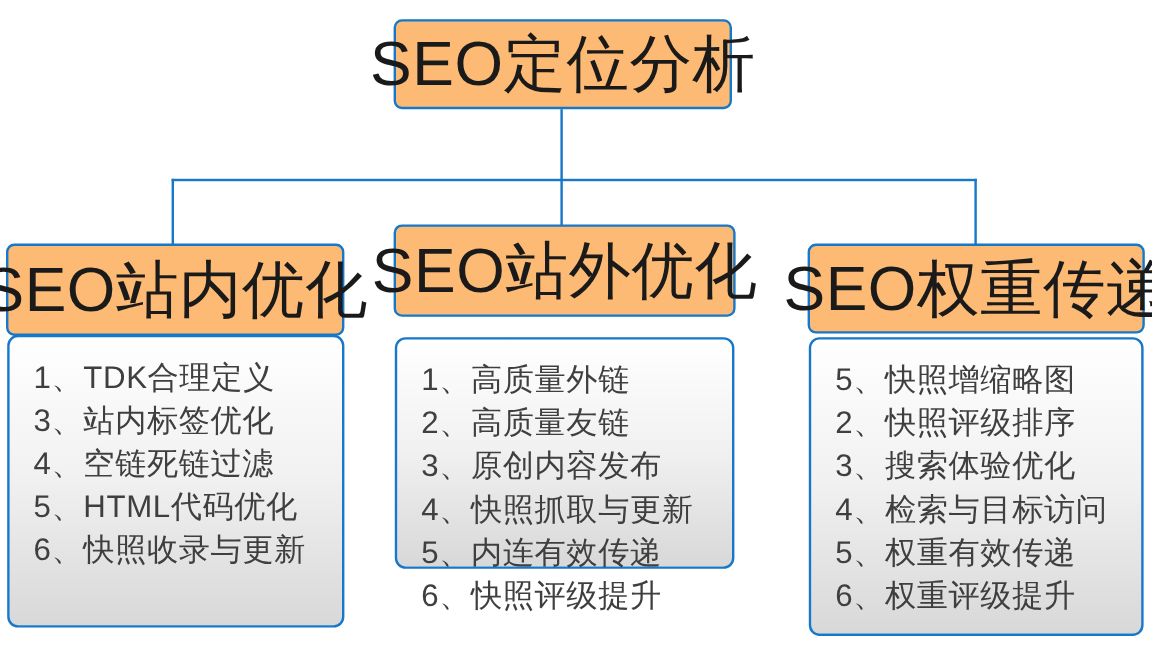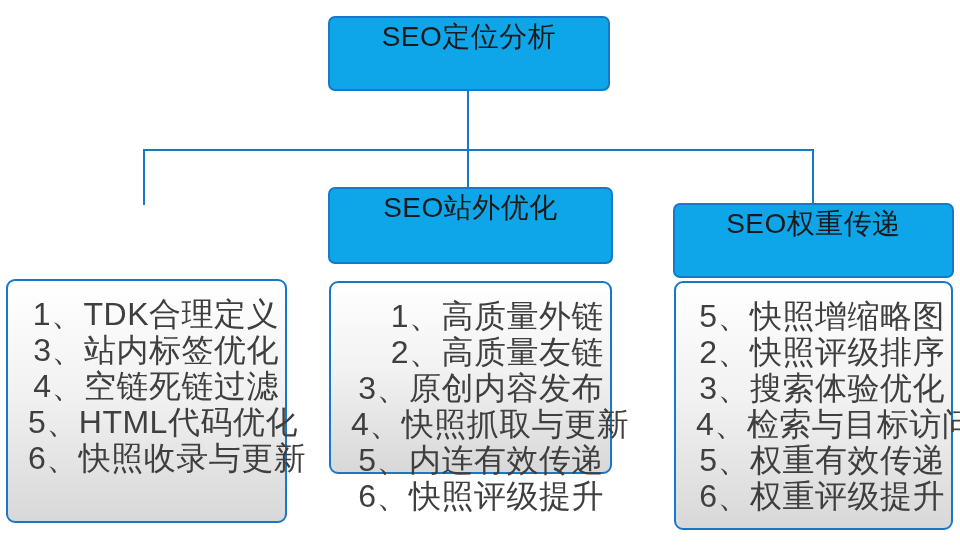--- a/index.html
+++ b/index.html
@@ -10,64 +10,66 @@
     --body-gradient-bottom:#d8d8d8;
     --background:#ffffff;
   }
   html,body{margin:0;padding:0;}
   body{background:var(--background);font-family:"Liberation Sans","DejaVu Sans",sans-serif;}
   .canvas{position:relative;width:960px;height:550px;background:var(--background);overflow:hidden;}
 
   .node{
     position:absolute;
     box-sizing:border-box;
-    background:#0ea5e9;
+    background:#fdba74;
     border:2px solid var(--line-blue);
     border-radius:7px;
-    display:flex;justify-content:center;
-    font-size:28px;
+    display:flex;align-items:center;justify-content:center;
+    font-size:52px;
     color:var(--header-text);
     letter-spacing:0.5px;
     white-space:nowrap;
   }
 
   .body-box{
     position:absolute;
     box-sizing:border-box;
     border:2px solid var(--line-blue);
     border-radius:9px;
     background:linear-gradient(180deg,var(--body-gradient-top) 0%,#f1f1f1 48%,var(--body-gradient-bottom) 100%);
     padding:15px 6px 0 20px;
   }
   .item{
-    font-size:32px;
+    font-size:26px;
     line-height:36px;
     color:var(--item-text);
     letter-spacing:0.5px;
     white-space:nowrap;
-    text-align:right;
   }
 
   .line{position:absolute;background:var(--line-blue);}
 </style>
 </head>
 <body>
 
 <div class="canvas">
 
   <div class="node" style="left:328px;top:16px;width:282px;height:75px;">
     <span>SEO定位分析</span>
   </div>
 
   <div class="line" style="left:467px;top:91px;width:2px;height:59px;"></div>
   <div class="line" style="left:143px;top:149px;width:671px;height:2px;"></div>
   <div class="line" style="left:143px;top:149px;width:2px;height:56px;"></div>
   <div class="line" style="left:467px;top:149px;width:2px;height:58px;"></div>
   <div class="line" style="left:812px;top:149px;width:2px;height:60px;"></div>
 
+  <div class="node" style="left:5px;top:203px;width:282px;height:77px;">
+    <span>SEO站内优化</span>
+  </div>
   <div class="body-box" style="left:6px;top:279px;width:281px;height:244px;">
     <div class="item">1、TDK合理定义</div>
     <div class="item">3、站内标签优化</div>
     <div class="item">4、空链死链过滤</div>
     <div class="item">5、HTML代码优化</div>
     <div class="item">6、快照收录与更新</div>
   </div>
 
   <div class="node" style="left:328px;top:187px;width:285px;height:77px;">
     <span>SEO站外优化</span>

